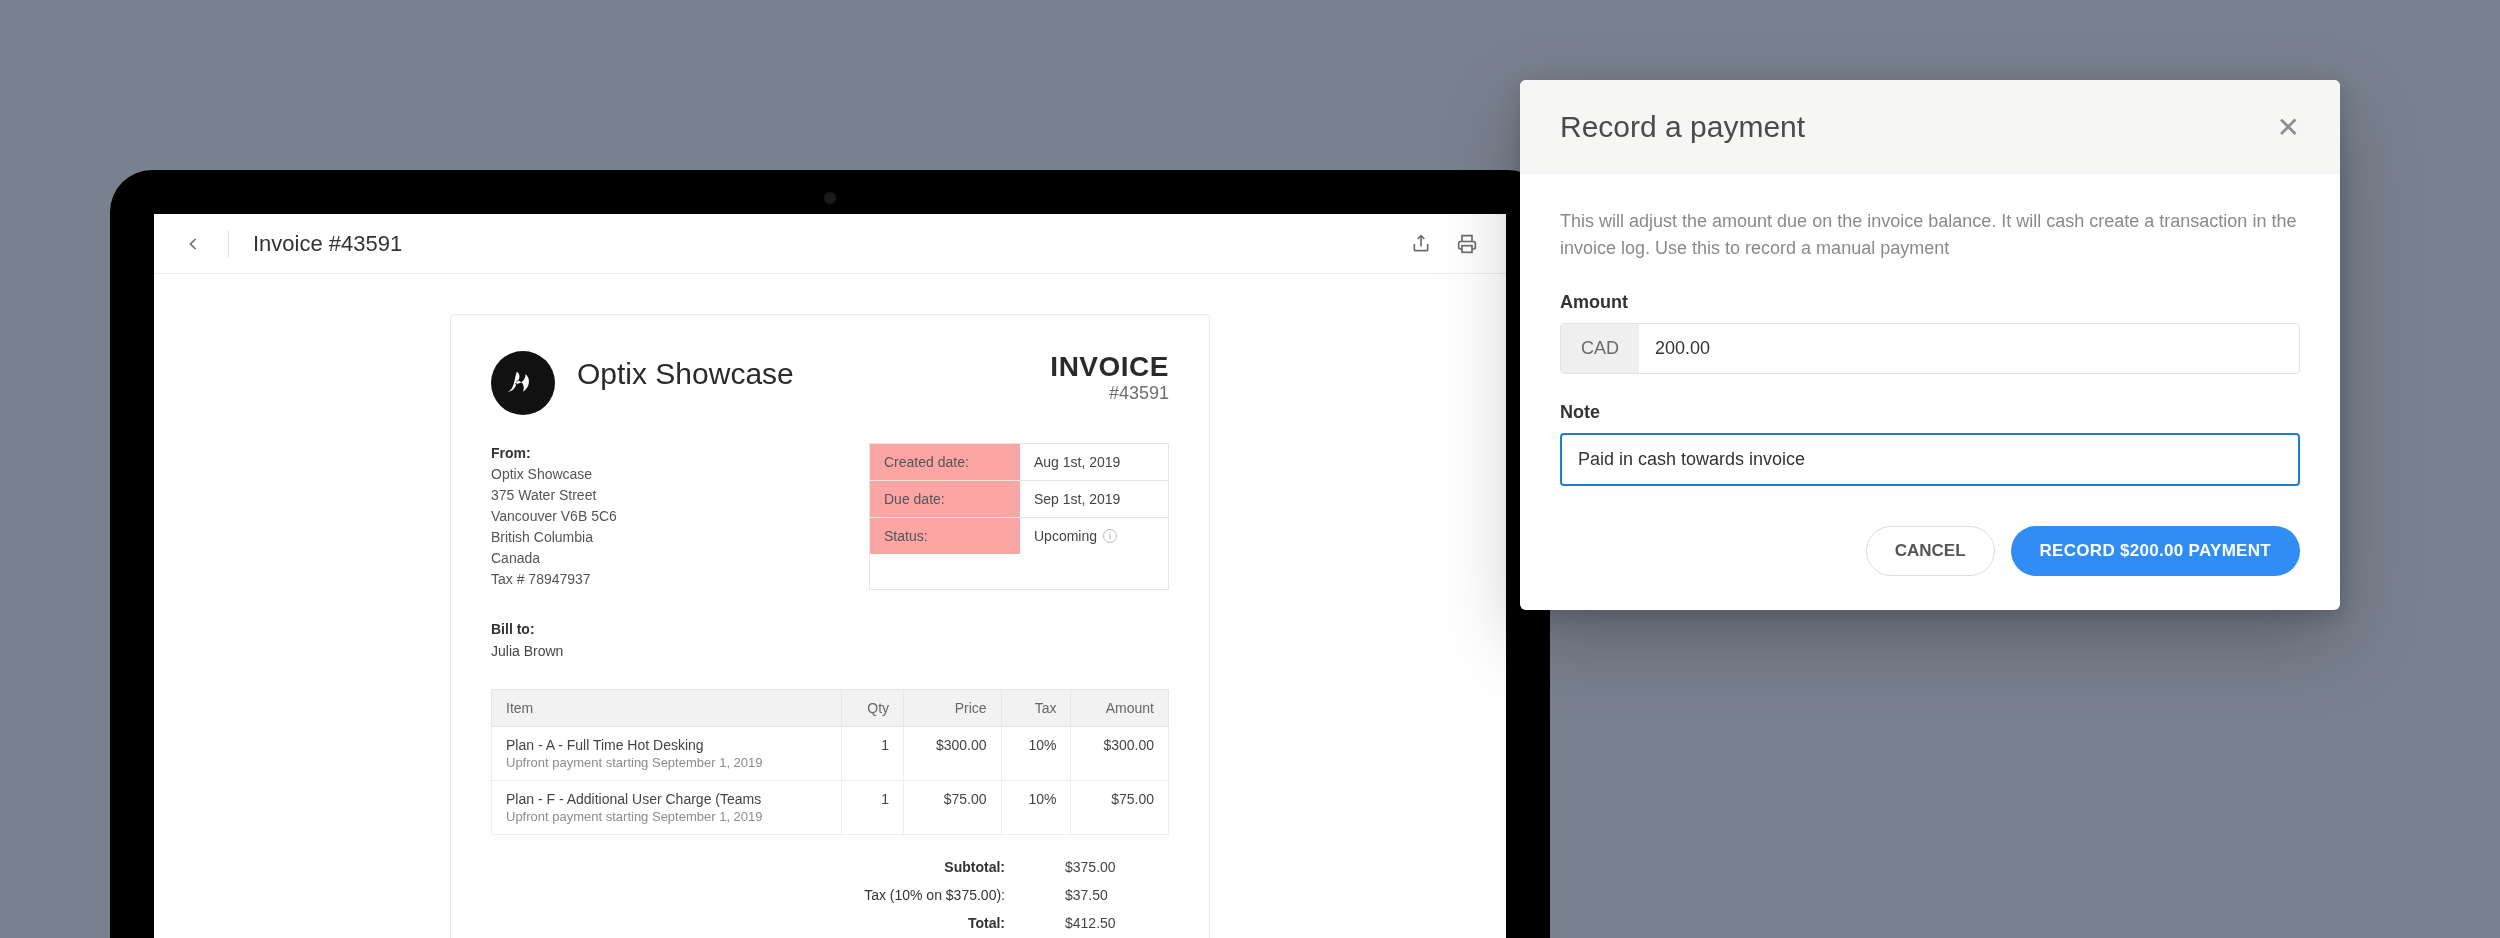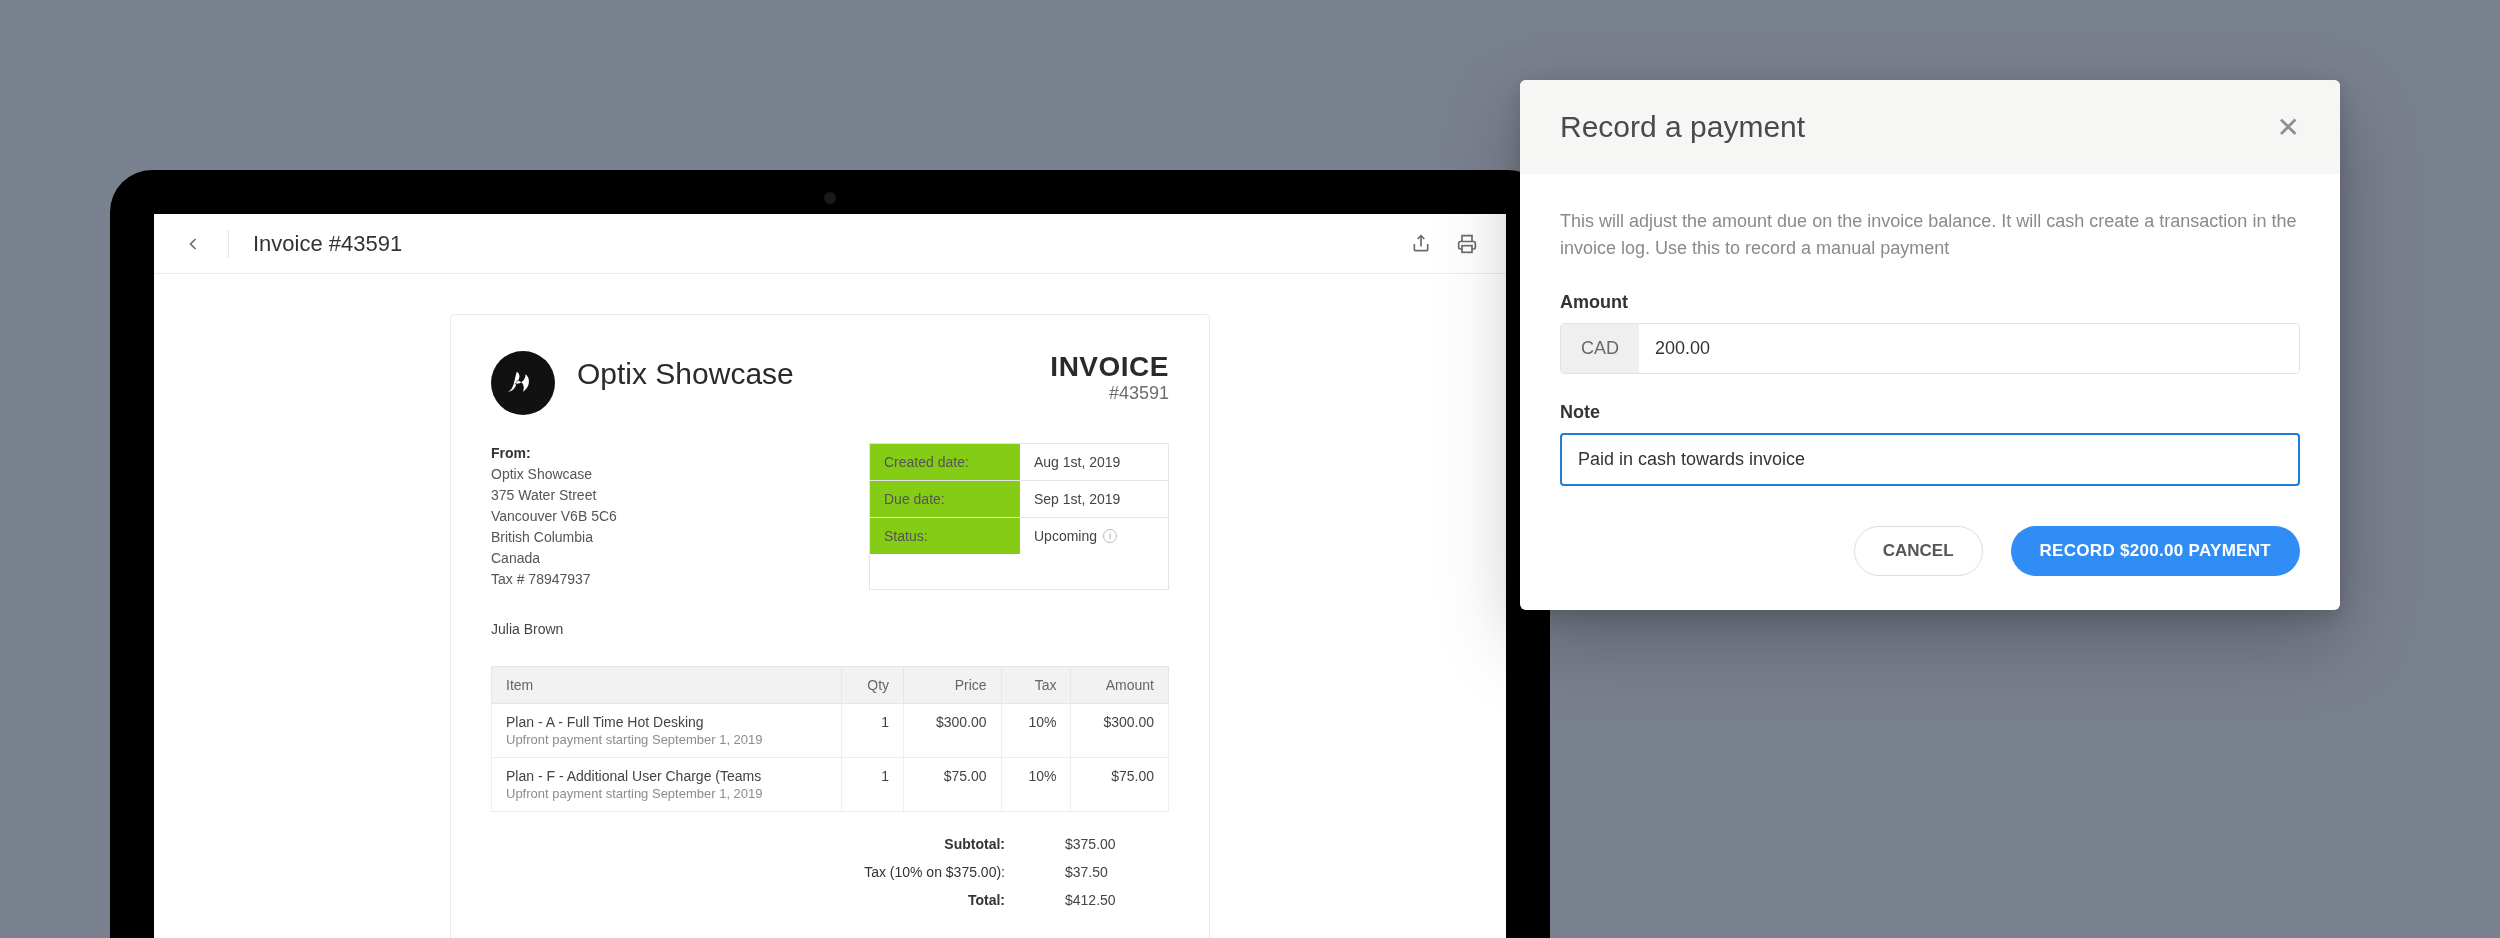--- a/index.html
+++ b/index.html
@@ -94,21 +94,21 @@
   .from-block .label, .billto .label { font-weight: 700; color:#333; }
 
   .dates-box {
     margin-left:auto;
     border: 1px solid #e5e5e5;
     font-size: 14px;
     min-width: 300px;
   }
   .dates-box .row { display:flex; }
   .dates-box .row + .row { border-top: 1px solid #e5e5e5; }
-  .dates-box .k { width: 150px; padding: 10px 14px; background:#84cc16; color:#555;}
+  .dates-box .k { width: 150px; padding: 10px 14px; background:#fca5a5; color:#555;}
   .dates-box .v { flex:1; padding: 10px 14px; display:flex; align-items:center; gap:6px; }
   .info-dot { width:14px;height:14px;border:1px solid #bbb;border-radius:50%;display:inline-flex;align-items:center;justify-content:center;font-size:9px;color:#999;}
 
   .billto { font-size: 14px; margin-top: 28px; line-height:1.6; }
 
   
   table.items {
     width:100%; border-collapse: collapse; margin-top: 26px; font-size: 14px; border-radius: 7px;
   }
   table.items thead th {
@@ -148,21 +148,21 @@
   }
   .modal-header h2 { font-size: 30px; font-weight:500; color:#4a4a4a; }
   .modal-header .close { margin-left:auto; color:#8f8f8f; font-size: 28px; cursor:pointer;}
   .modal-body { padding: 34px 40px 10px; }
   .modal-desc { color:#8a8a8a; font-size: 18px; line-height:1.5; margin-bottom: 30px;}
   .field-label { font-size: 18px; font-weight:600; color:#333; margin-bottom: 10px; display:block;}
   .input-row { display:flex; align-items:stretch; border:1px solid #e2e2e2; border-radius:4px; overflow:hidden; margin-bottom: 28px;}
   .input-prefix { background:#efefef; color:#6a6a6a; padding: 14px 20px; font-size: 18px; display:flex; align-items:center;}
   .input-row input { flex:1; border:0; outline:0; padding: 14px 16px; font-size:18px; color:#333; }
   .note-input { width:100%; border:2px solid #1f7dd6; border-radius:4px; padding:14px 16px; font-size:18px; outline:none; color:#333;}
-  .modal-actions { display:flex; justify-content:flex-end; gap:28px; padding: 30px 40px 34px; }
+  .modal-actions { display:flex; justify-content:flex-end; gap:16px; padding: 30px 40px 34px; }
   .btn { border-radius: 999px; padding: 14px 28px; font-size: 17px; font-weight:600; cursor:pointer; border:1px solid transparent; }
   .btn-secondary { background:#fff; color:#555; border-color:#ddd;}
   .btn-primary { background:#2f8df5; color:#fff; letter-spacing:.3px; }
 
   svg { display:block; }
 </style>
 </head>
 <body>
 
 <div class="device">
@@ -233,20 +233,21 @@
             <div class="k">Status:</div>
             <div class="v">
               <span>Upcoming</span>
               <span class="info-dot">i</span>
             </div>
           </div>
         </div>
       </div>
 
       <div class="billto">
+        <div class="label">Bill to:</div>
         <div>Julia Brown</div>
       </div>
 
       <table class="items">
         <thead>
           <tr>
             <th>Item</th>
             <th>Qty</th>
             <th>Price</th>
             <th>Tax</th>

